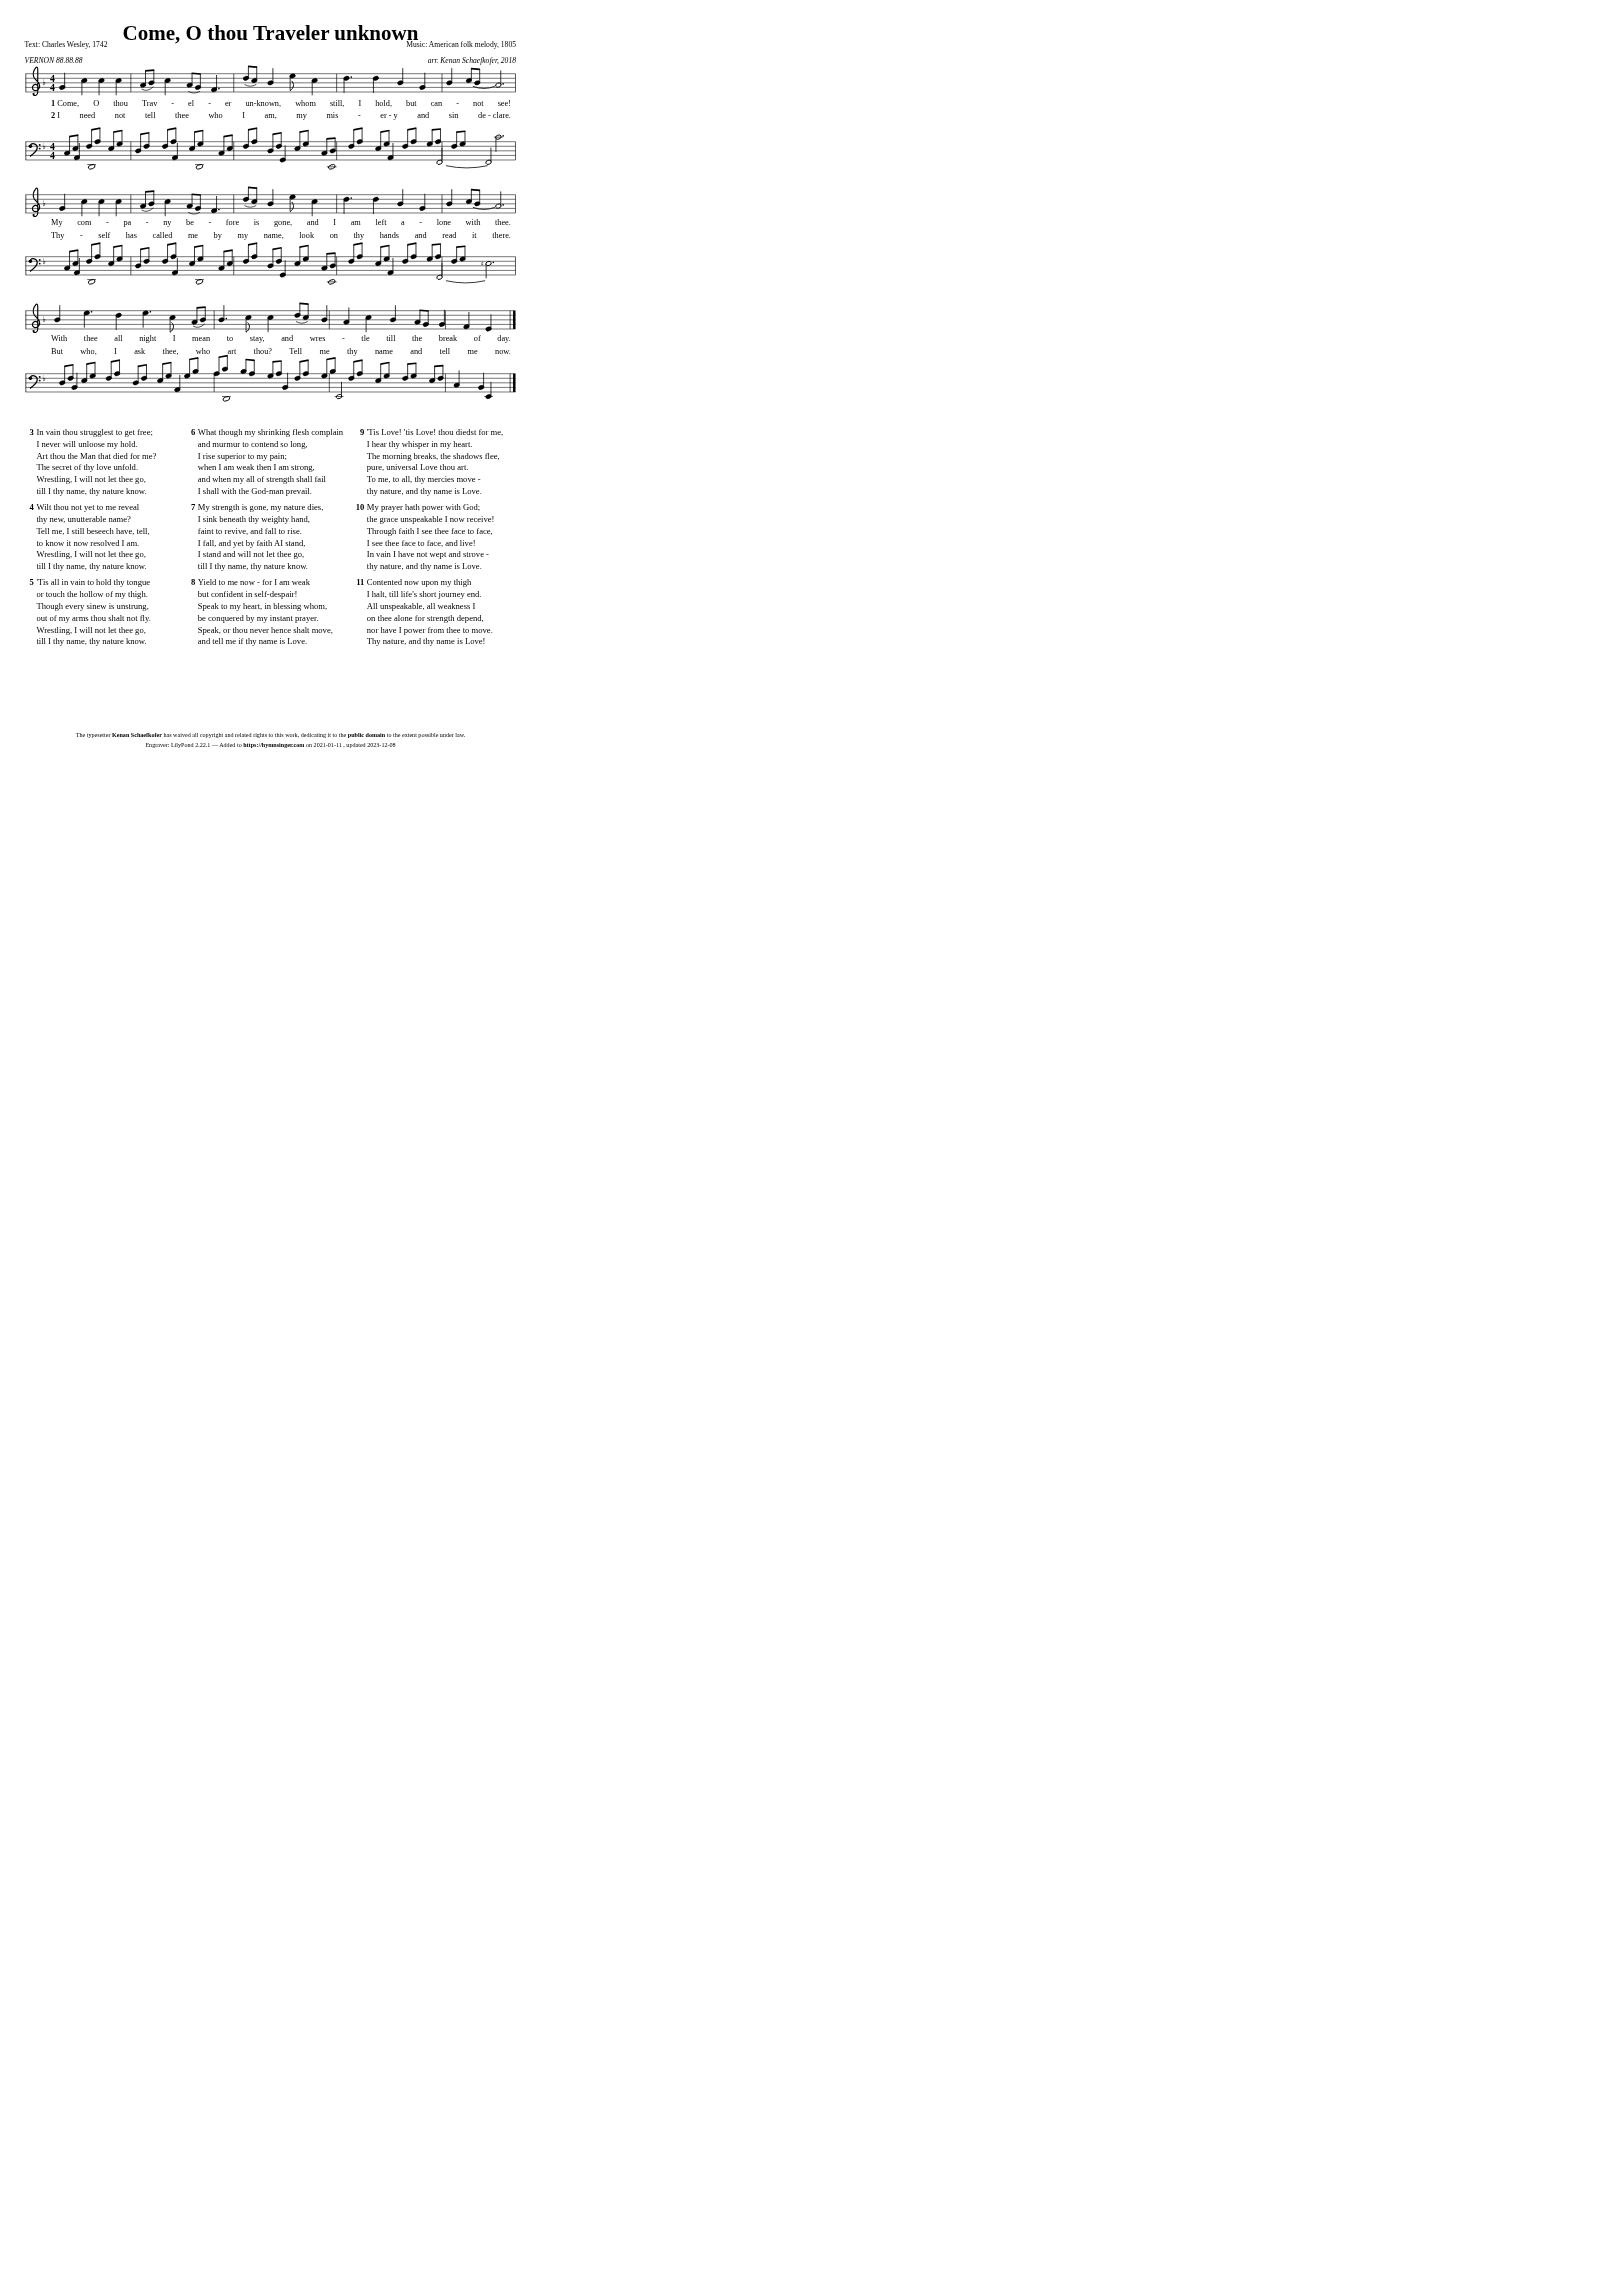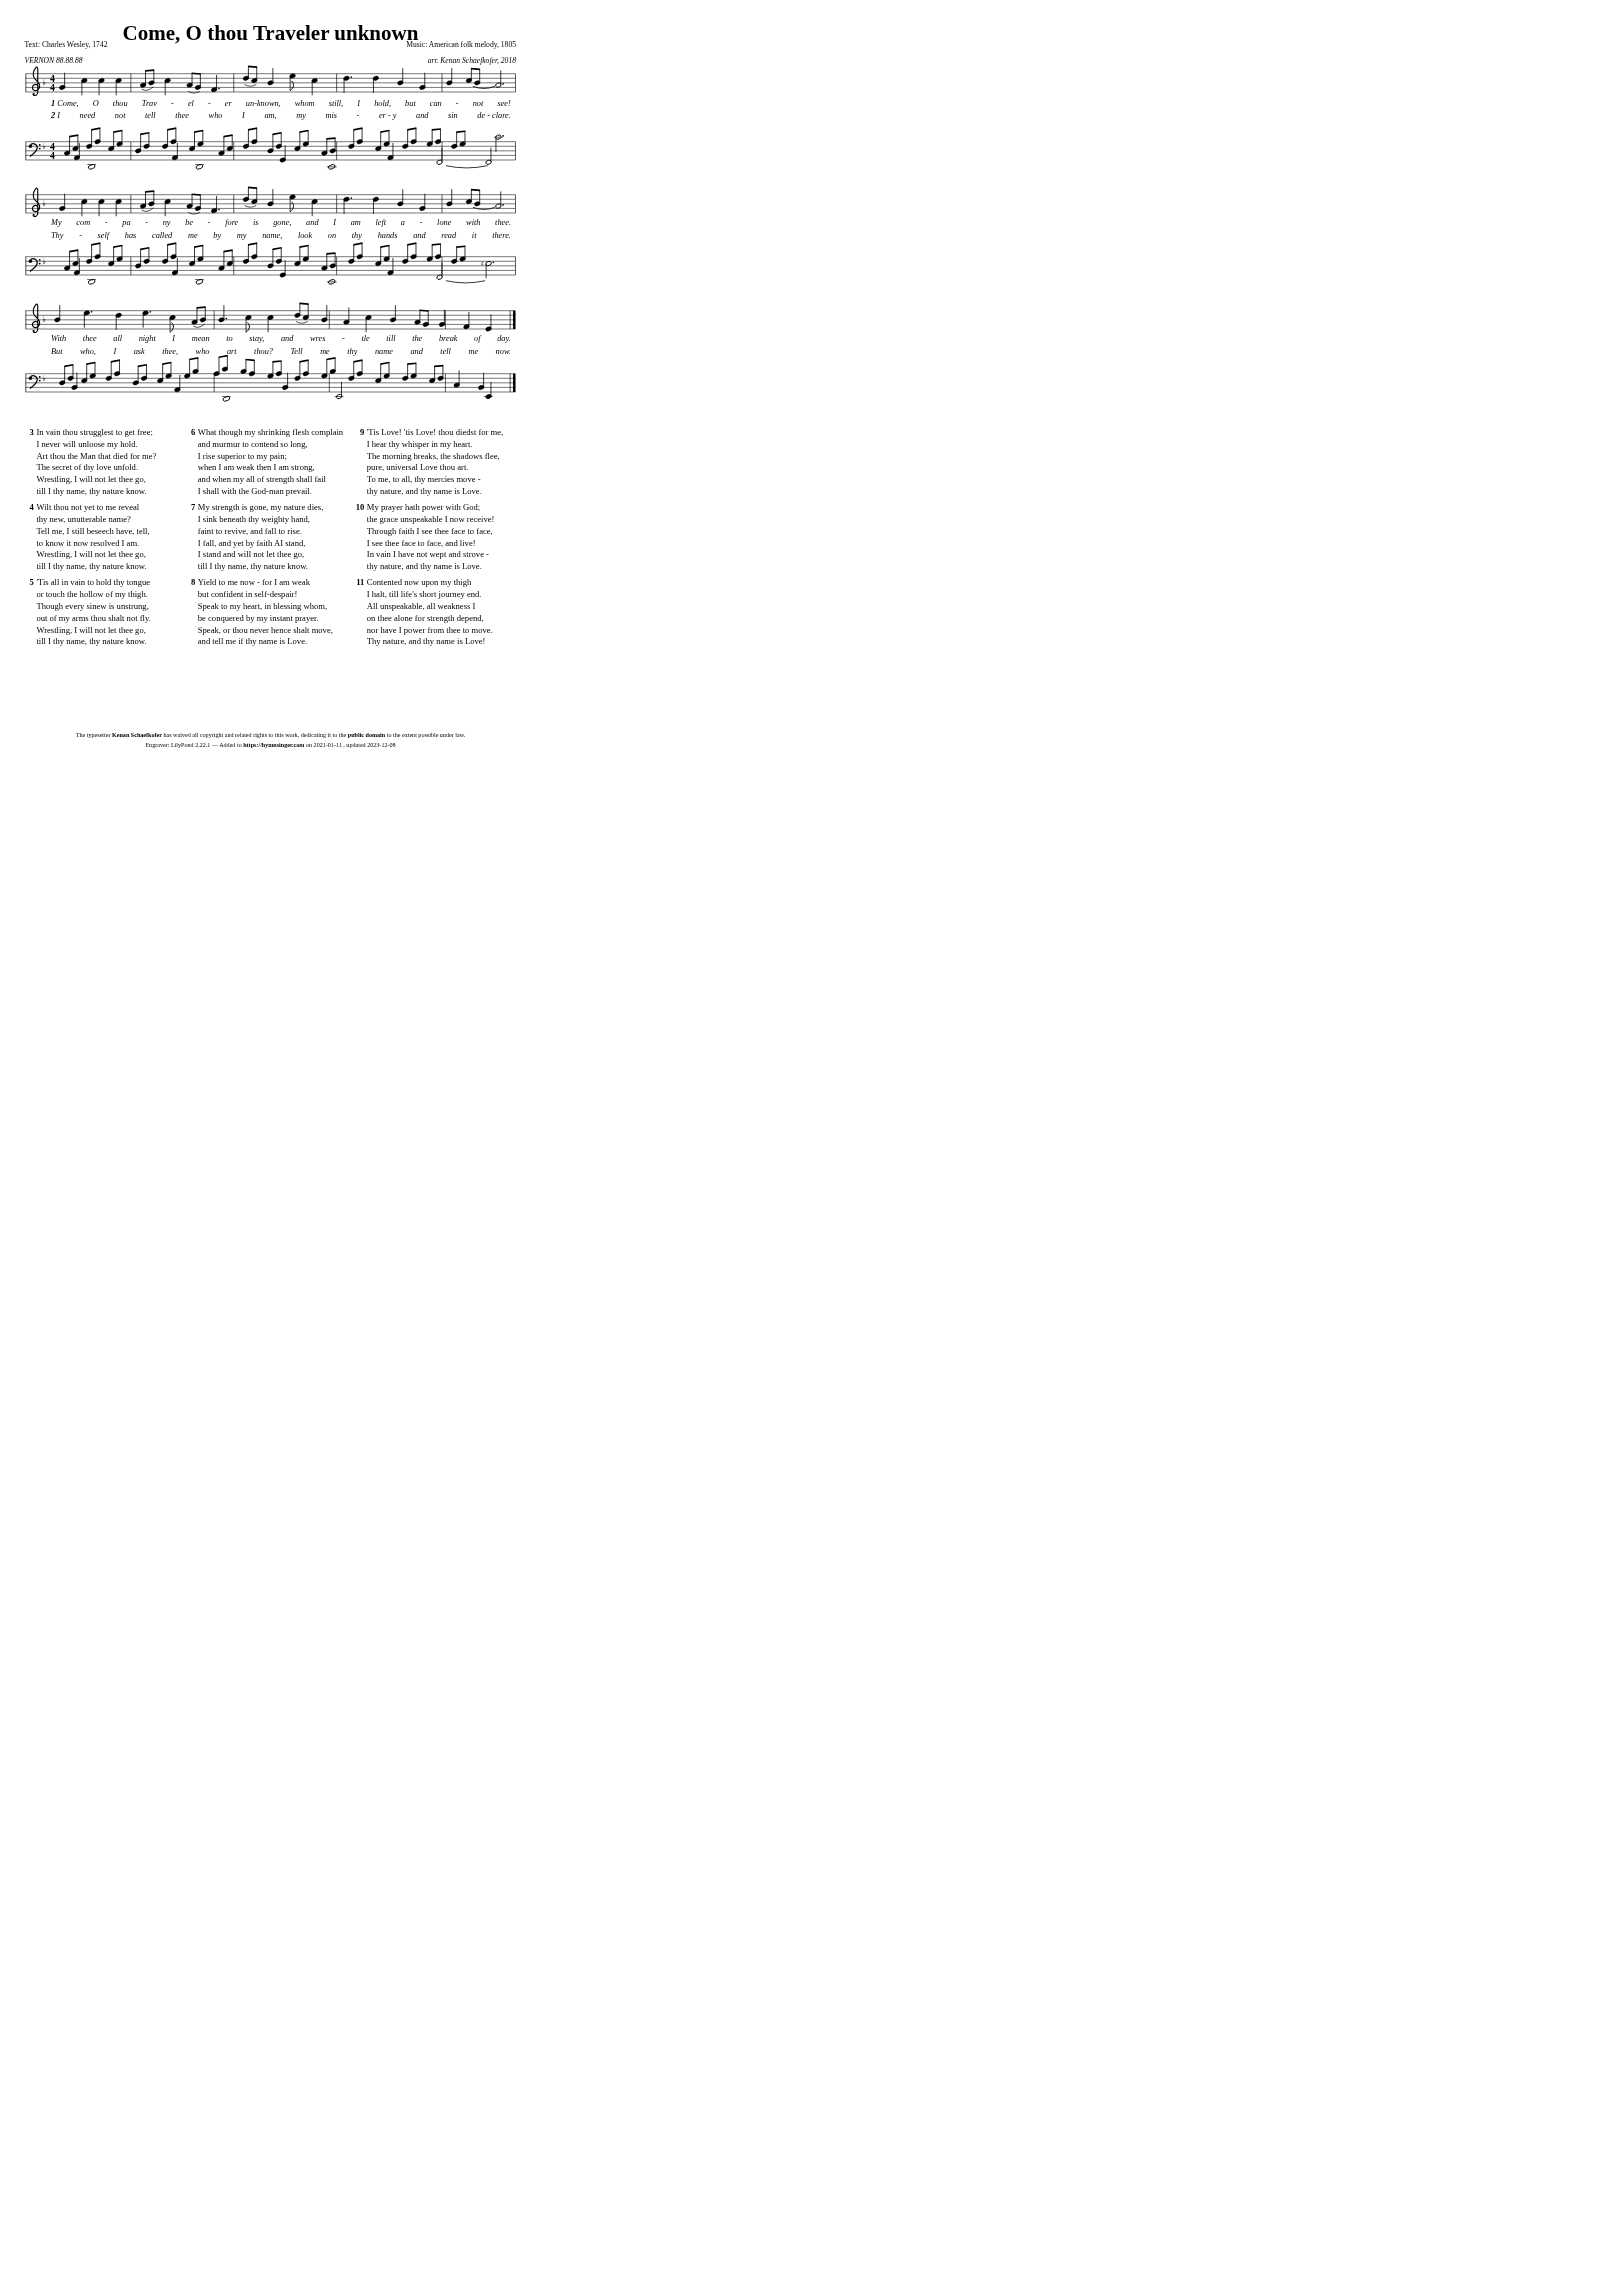--- a/index.html
+++ b/index.html
@@ -5,21 +5,21 @@
   html,body{margin:0;padding:0;background:#ffffff;}
   .page{position:relative;width:541px;height:765px;background:#ffffff;color:#000;
         font-family:"Liberation Serif","DejaVu Serif",serif;overflow:hidden;}
   .title{position:absolute;top:22px;left:0;width:100%;text-align:center;
          font-size:21px;font-weight:bold;line-height:1.05;margin:0;}
   .metarow{position:absolute;left:24.5px;right:25px;display:flex;justify-content:space-between;
            font-size:7.6px;gap:48px;}
   .metarow.r1{top:40px;} .metarow.r2{top:56px;font-style:italic;}
   .staff-svg{position:absolute;left:24.5px;width:491px;height:49px;overflow:visible;}
   .lyrline{position:absolute;left:51px;width:460px;display:flex;justify-content:space-between;
-           font-size:8.3px;white-space:pre;font-style:italic;}
+           font-size:8.3px;white-space:pre;}
   .lyrline b{font-weight:bold;}
   .verses-region{position:absolute;top:427px;left:0;right:0;}
   .vcol{position:absolute;top:0;}
   .verse{position:relative;padding-left:12.8px;margin:0 0 4.4px 0;font-size:8.6px;line-height:11.8px;}
   .vnum{position:absolute;left:0;top:0;width:10.3px;text-align:right;font-weight:bold;}
   .footer{position:absolute;top:730px;left:0;width:100%;text-align:center;
           font-size:6.1px;line-height:10.3px;}
   .footer b{font-weight:bold;}
 </style>
 </head>

